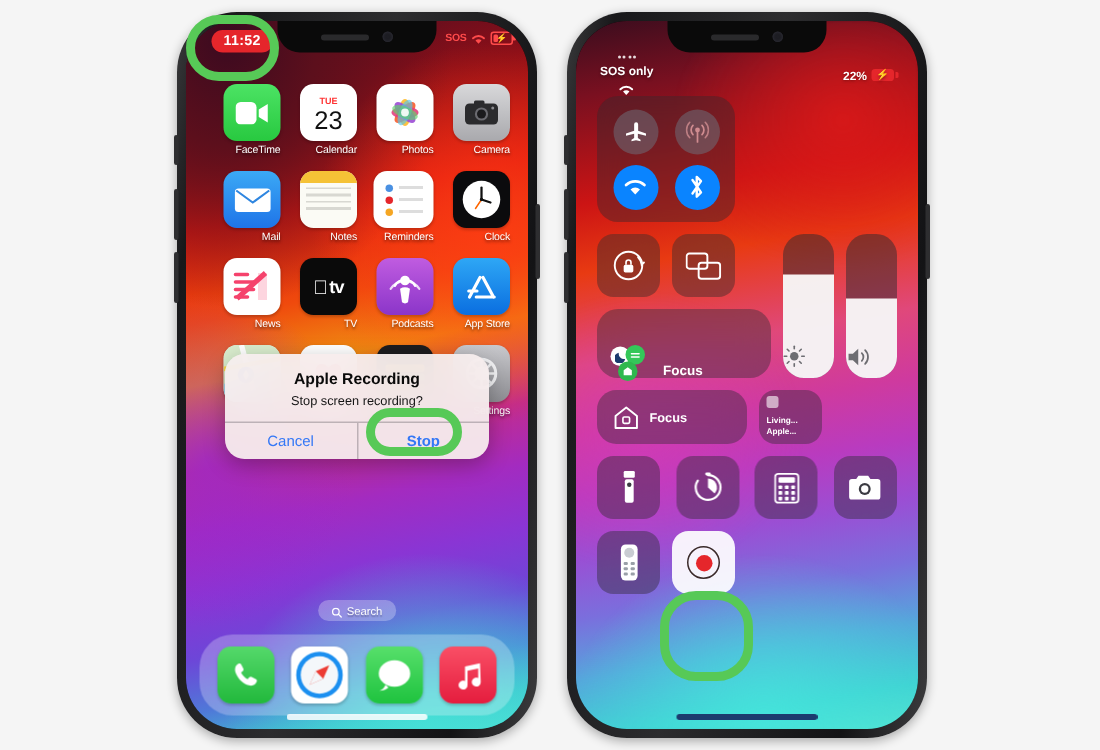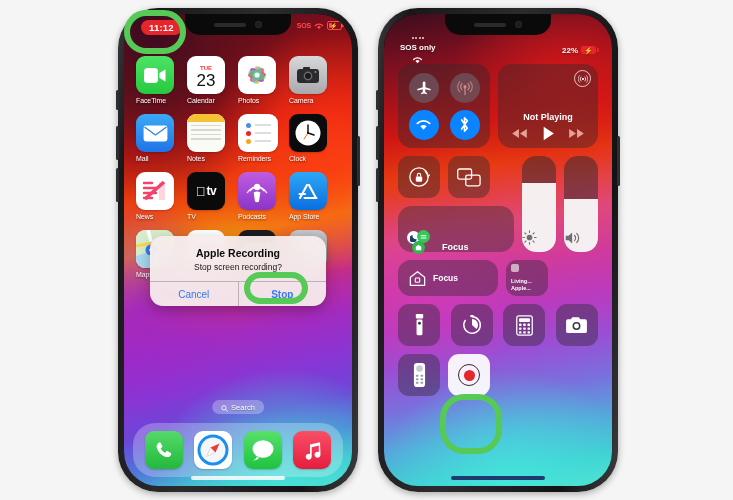--- a/index.html
+++ b/index.html
@@ -90,21 +90,21 @@
   .batt-red:after{content:"";position:absolute;right:-2.6px;top:2px;
      width:1.4px;height:3px;background:#ff4b4b;border-radius:0 1px 1px 0;}
   .batt-red .fill{position:absolute;left:.8px;top:.8px;bottom:.8px;width:3px;background:#ff4b4b;border-radius:1px;}
   .bolt{position:relative;z-index:2;color:#fff;font-size:6px;line-height:1;}
 
   .grid{
     position:absolute;top:42px;left:0;right:0;z-index:20;
     display:grid;grid-template-columns:repeat(4,1fr);
     row-gap:10px;padding:0 12px;box-sizing:border-box;
   }
-  .app{display:flex;flex-direction:column;align-items:flex-start;gap:3px;}
+  .app{display:flex;flex-direction:column;align-items:flex-end;gap:3px;}
   .icon{
     width:38px;height:38px;border-radius:9px;
     display:flex;align-items:center;justify-content:center;
     position:relative;overflow:hidden;
     box-shadow:0 1px 2px rgba(0,0,0,.2);
   }
   .lbl{font-size:7px;color:#fff;text-shadow:0 1px 2px rgba(0,0,0,.55);
        white-space:nowrap;letter-spacing:-.1px;}
 
   
@@ -248,21 +248,21 @@
   <div class="sidebtn sb-r1"></div>
 
   <div class="screen">
     <div class="wall1"></div>
     <div class="notch">
       <div class="spk"></div>
       <div class="cam"></div>
     </div>
 
     <div class="sbar1">
-      <div class="timepill">11:12</div>
+      <div class="timepill">11:52</div>
       <div class="st-right">
         <span class="sos-txt">SOS</span>
         <svg width="10" height="8" viewBox="0 0 12 9">
           <path d="M6 8.2 L3.6 5.6 A3.4 3.4 0 0 1 8.4 5.6 Z" fill="#ff4b4b"></path>
           <path d="M1.6 3.9 A6.3 6.3 0 0 1 10.4 3.9" stroke="#ff4b4b" stroke-width="1.5" fill="none" stroke-linecap="round"></path>
         </svg>
         <span class="batt-red">
           <span class="fill"></span>
             <span class="bolt">⚡</span>
         </span>
@@ -576,41 +576,20 @@
               <path d="M2.4 5.8 A9.4 9.4 0 0 1 15.6 5.8" stroke="#fff" stroke-width="2" fill="none" stroke-linecap="round"></path>
             </svg>
           </div>
           <div class="circ on">
             <svg width="13" height="17" viewBox="0 0 12 18">
                 <path d="M3 4.2 L9 13 L6 16 V2 L9 5 L3 13.8" stroke="#fff" stroke-width="1.7" fill="none" stroke-linejoin="round" stroke-linecap="round"></path>
               </svg>
           </div>
         </div>
 
-        <div class="mod media">
-          <div class="airplay">
-            <svg width="10" height="10" viewBox="0 0 12 12">
-              <circle cx="6" cy="6" r="1.3" fill="#fff"></circle>
-              <path d="M3.6 8.4 a3.4 3.4 0 0 1 0-4.8 M8.4 3.6 a3.4 3.4 0 0 1 0 4.8" stroke="#fff" stroke-width="1" fill="none" stroke-linecap="round"></path>
-              <path d="M1.8 10.2 a6 6 0 0 1 0-8.4 M10.2 1.8 a6 6 0 0 1 0 8.4" stroke="#fff" stroke-width=".9" fill="none" stroke-linecap="round" opacity=".8"></path>
-            </svg>
-          </div>
-          <div class="media-title">Not Playing</div>
-          <div class="media-ctrl">
-            <svg width="17" height="11" viewBox="0 0 18 12">
-                <path d="M8.4 1 V11 L1 6 Z M17 1 V11 L9.6 6 Z" fill="#e8a09a"></path>
-              </svg>
-            <svg width="13" height="15" viewBox="0 0 12 14">
-                <path d="M1.5 .8 L11 7 L1.5 13.2 Z" fill="#fff"></path>
-              </svg>
-            <svg width="17" height="11" viewBox="0 0 18 12">
-                <path d="M1 1 V11 L8.4 6 Z M9.6 1 V11 L17 6 Z" fill="#e8a09a"></path>
-              </svg>
-          </div>
-        </div>
       </div>
 
       <div class="cc-row" style="height:96px;">
         <div style="display:flex;flex-direction:column;gap:8px;flex:1;">
           <div style="display:flex;gap:8px;">
             <div class="tile">
               <svg width="22" height="22" viewBox="0 0 24 24">
                 <circle cx="12" cy="12" r="10" fill="none" stroke="#fff" stroke-width="1.4"></circle>
                 <path d="M19 6 a9 9 0 0 1 2.6 5.4 l1.6-1.6" stroke="#fff" stroke-width="1.4" fill="none" stroke-linecap="round"></path>
                 <rect x="8.5" y="11.5" width="7" height="5.6" rx="1.2" fill="#fff"></rect>

